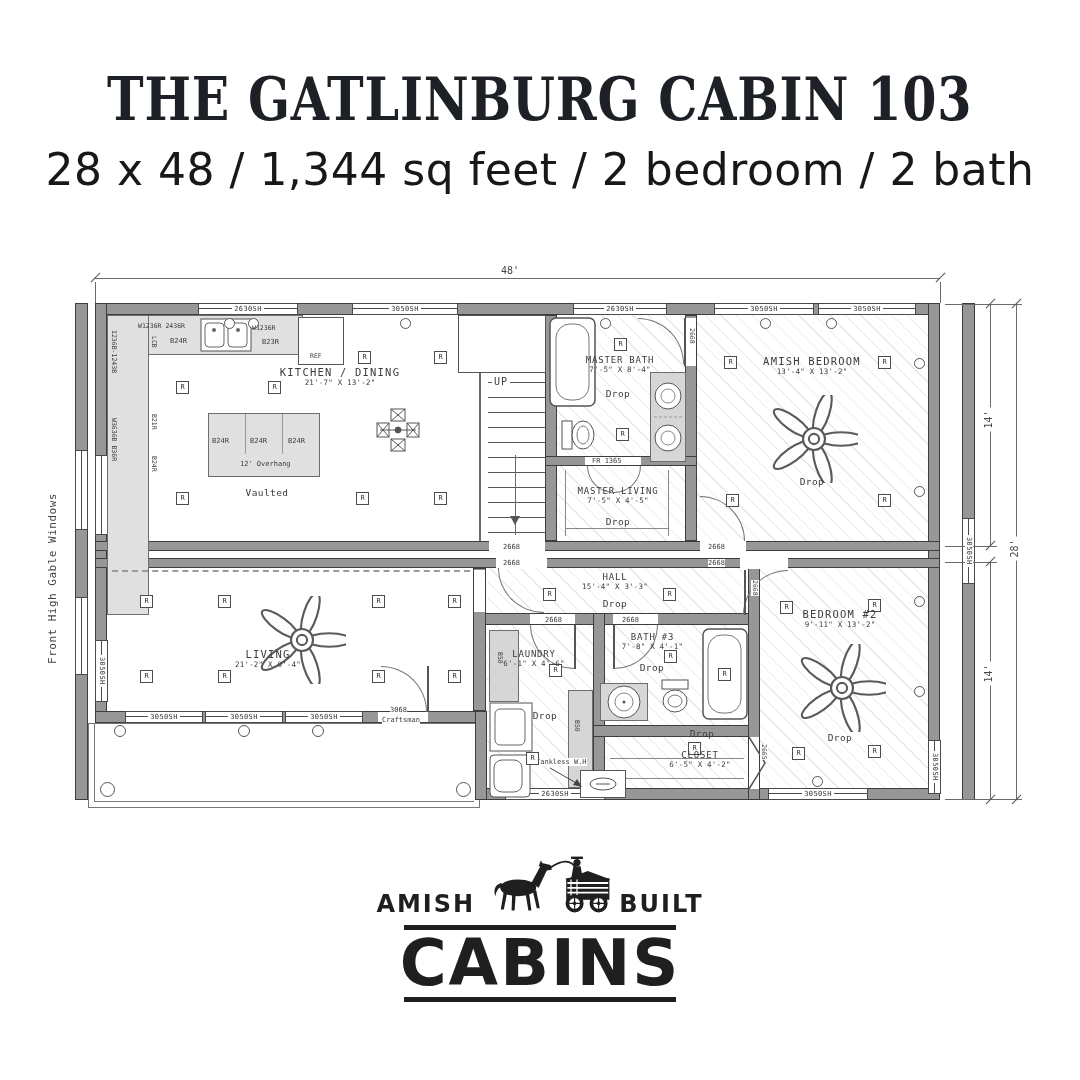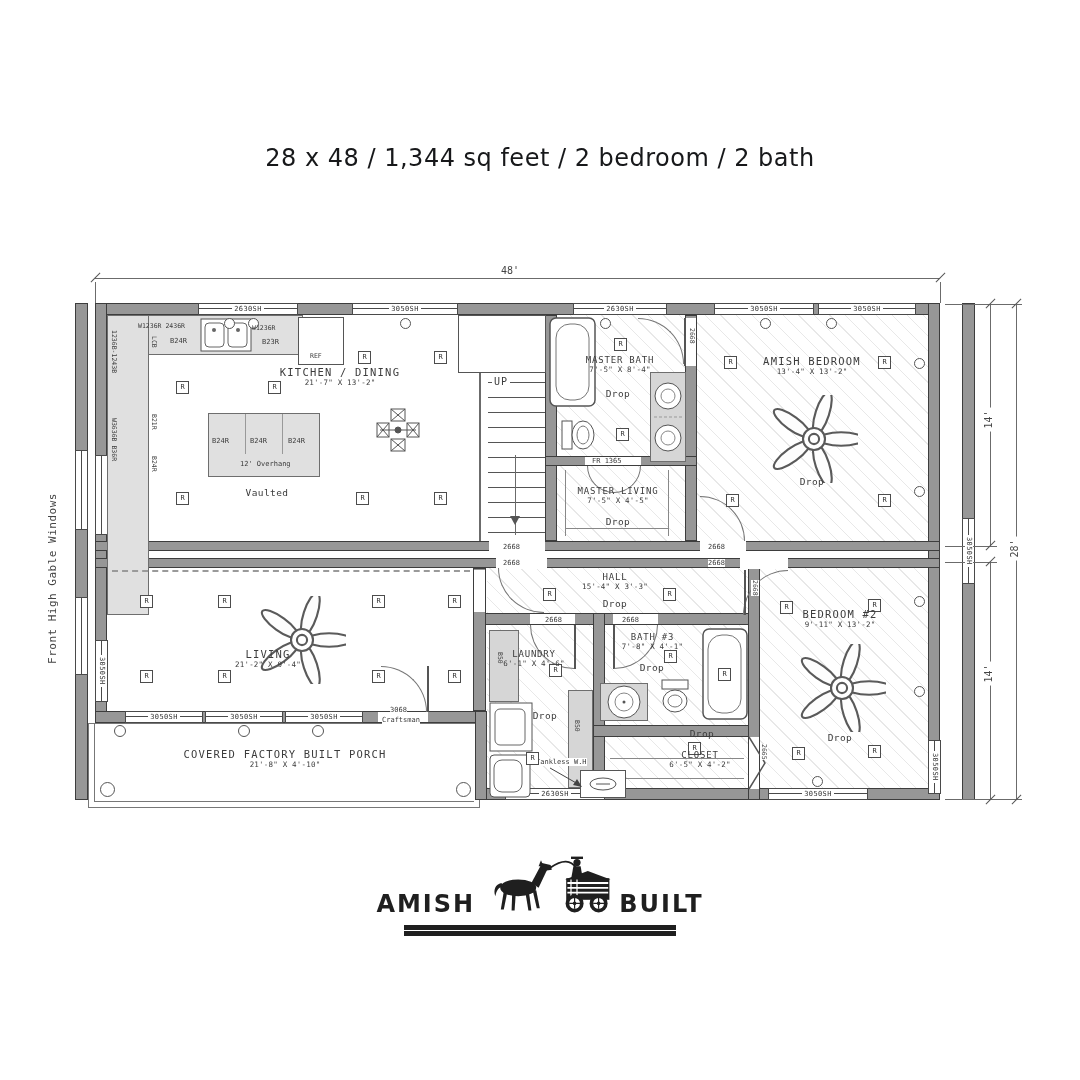--- a/index.html
+++ b/index.html
@@ -4,21 +4,21 @@
 <style>
   html,body{margin:0;padding:0;background:#fff;}
   .canvas{position:relative;width:1080px;height:1080px;background:#fff;overflow:hidden;
           font-family:"DejaVu Sans",sans-serif;}
   
   .title{position:absolute;top:68px;left:0;width:100%;text-align:center;}
   .title-inner{display:inline-block;transform:scaleX(.82);transform-origin:center;
     font-family:"DejaVu Serif",serif;font-weight:700;font-size:60px;line-height:1.05;
     color:#1d2126;letter-spacing:1px;white-space:nowrap;}
   .subtitle{position:absolute;top:144px;left:0;width:100%;text-align:center;
-    font-size:24px;color:#17181a;letter-spacing:.5px;}
+    font-size:44px;color:#17181a;letter-spacing:.5px;}
   
   .plan{position:absolute;left:0;top:0;width:1080px;height:1080px;}
   .w{position:absolute;background:#979797;border:1px solid #3d3d3d;box-sizing:border-box;}
   .gap{position:absolute;background:#fff;}
   .thin{position:absolute;background:#6b6b6b;}
   .dashline{position:absolute;border-top:2px dashed #9a9a9a;}
   .hatch{position:absolute;background:repeating-linear-gradient(45deg,rgba(0,0,0,.09) 0 1px,transparent 1px 11px);}
   .winh{position:absolute;height:12px;background:#fff;border:1px solid #4a4a4a;box-sizing:border-box;
     display:flex;align-items:center;justify-content:center;}
   .winh::before{content:"";position:absolute;left:0;right:0;top:4px;border-top:1px solid #4a4a4a;}
@@ -65,20 +65,23 @@
   .logo-bar{width:272px;height:5px;background:#1f1f1f;margin:1px auto;}
   .logo-cabins{font-weight:700;font-size:64px;letter-spacing:2px;line-height:1.02;}
   .contact{position:absolute;top:1012px;left:0;width:100%;text-align:center;
     font-weight:700;font-size:30px;color:#242424;letter-spacing:.2px;}
 </style>
 </head>
 <body>
 
 <div class="canvas">
 
+  <div class="title">
+    <span class="title-inner">THE GATLINBURG CABIN 103</span>
+  </div>
   <div class="subtitle">28 x 48 / 1,344 sq feet / 2 bedroom / 2 bath</div>
 
   <div class="plan">
 
     <svg width="0" height="0" style="position:absolute">
       <defs>
         <g id="fan5">
           <g stroke="#5a5a5a" stroke-width="2.5" fill="#fdfdfd">
             <ellipse cx="32" cy="0" rx="26" ry="8"></ellipse>
             <ellipse cx="32" cy="0" rx="26" ry="8" transform="rotate(72)"></ellipse>
@@ -469,24 +472,20 @@
       <span class="nm">CLOSET</span>
       <span class="sz">6'-5" X 4'-2"</span>
     </div>
 
     <div class="rm" style="left:750px;top:608px;width:180px">
       <span class="nm">BEDROOM #2</span>
       <span class="sz">9'-11" X 13'-2"</span>
     </div>
     <div class="cl" style="left:800px;top:732px;width:80px">Drop</div>
 
-    <div class="rm" style="left:135px;top:748px;width:300px">
-      <span class="nm">COVERED FACTORY BUILT PORCH</span>
-      <span class="sz">21'-8" X 4'-10"</span>
-    </div>
   </div>
 
   <div class="logo">
     <div class="logo-row">
       <span class="logo-word">AMISH</span>
       <svg width="132" height="76" viewBox="0 0 220 110">
         <g fill="#1f1f1f">
 
           <ellipse cx="62" cy="58" rx="30" ry="14"></ellipse>
 
@@ -518,17 +517,18 @@
           <path d="M156,75 156,93 M147,84 165,84" stroke="#1f1f1f" stroke-width="2"></path>
           <circle cx="196" cy="84" r="15"></circle>
             <circle cx="196" cy="84" r="9" fill="#fff"></circle>
           <circle cx="196" cy="84" r="3" fill="#1f1f1f"></circle>
           <path d="M196,75 196,93 M187,84 205,84" stroke="#1f1f1f" stroke-width="2"></path>
         </g>
       </svg>
       <span class="logo-word">BUILT</span>
     </div>
     <div class="logo-bar"></div>
+    <div class="logo-cabins">CABINS</div>
     <div class="logo-bar"></div>
   </div>
 
 
 </div>
 
 </body></html>

